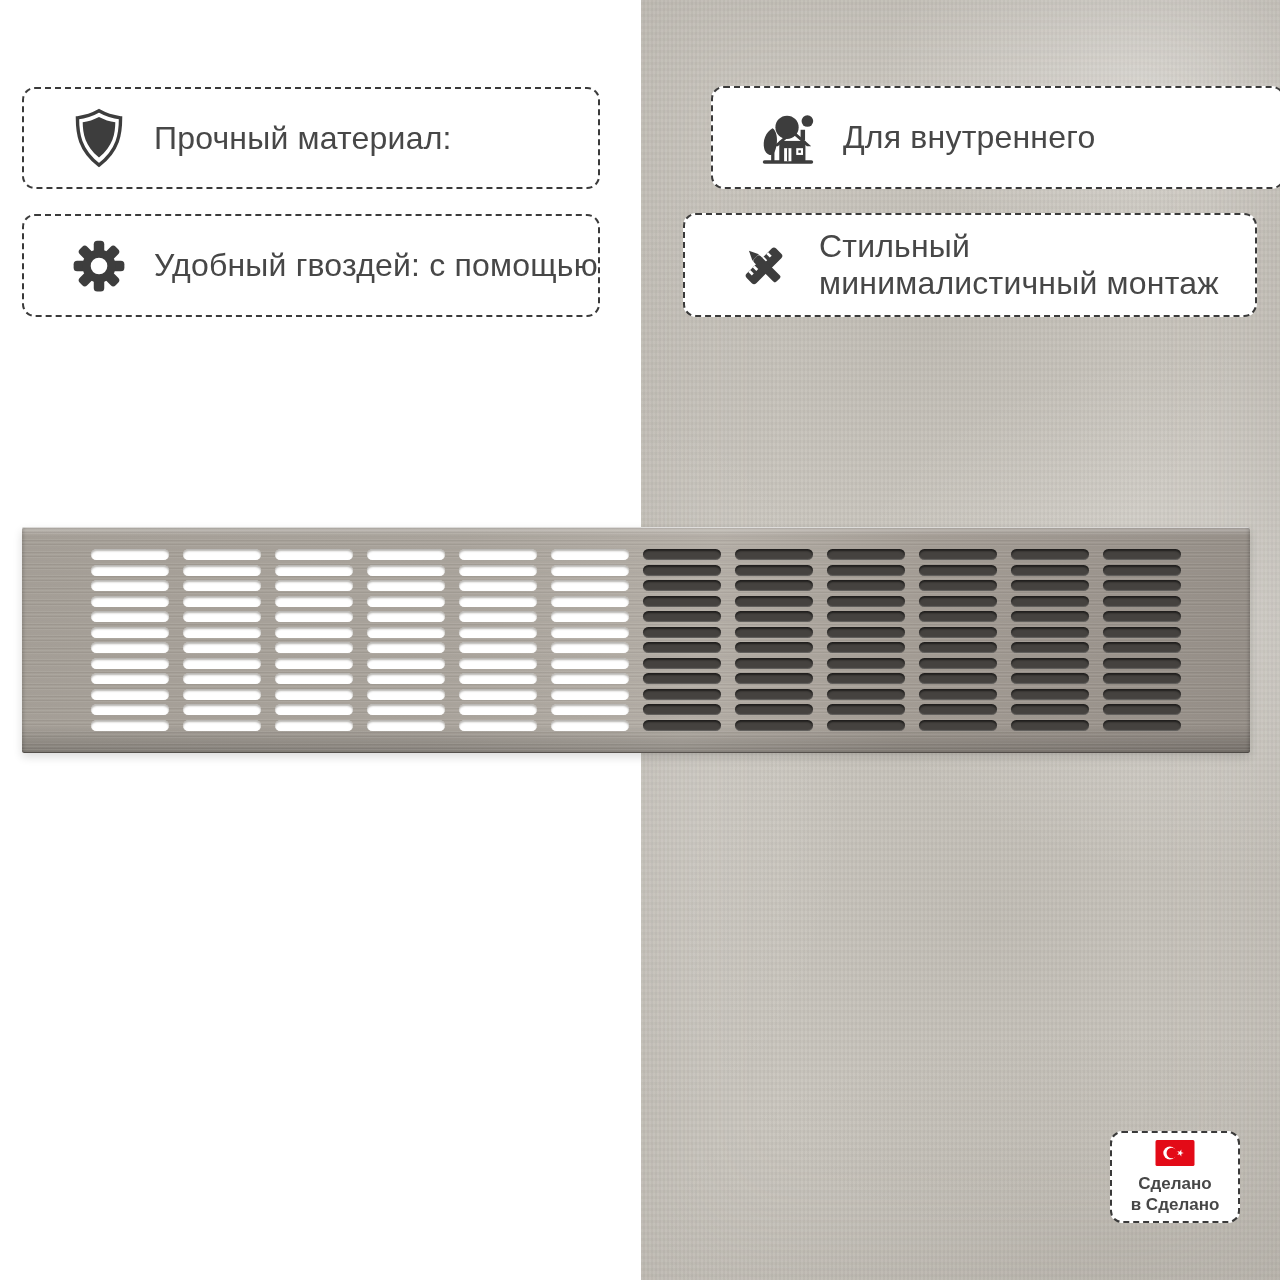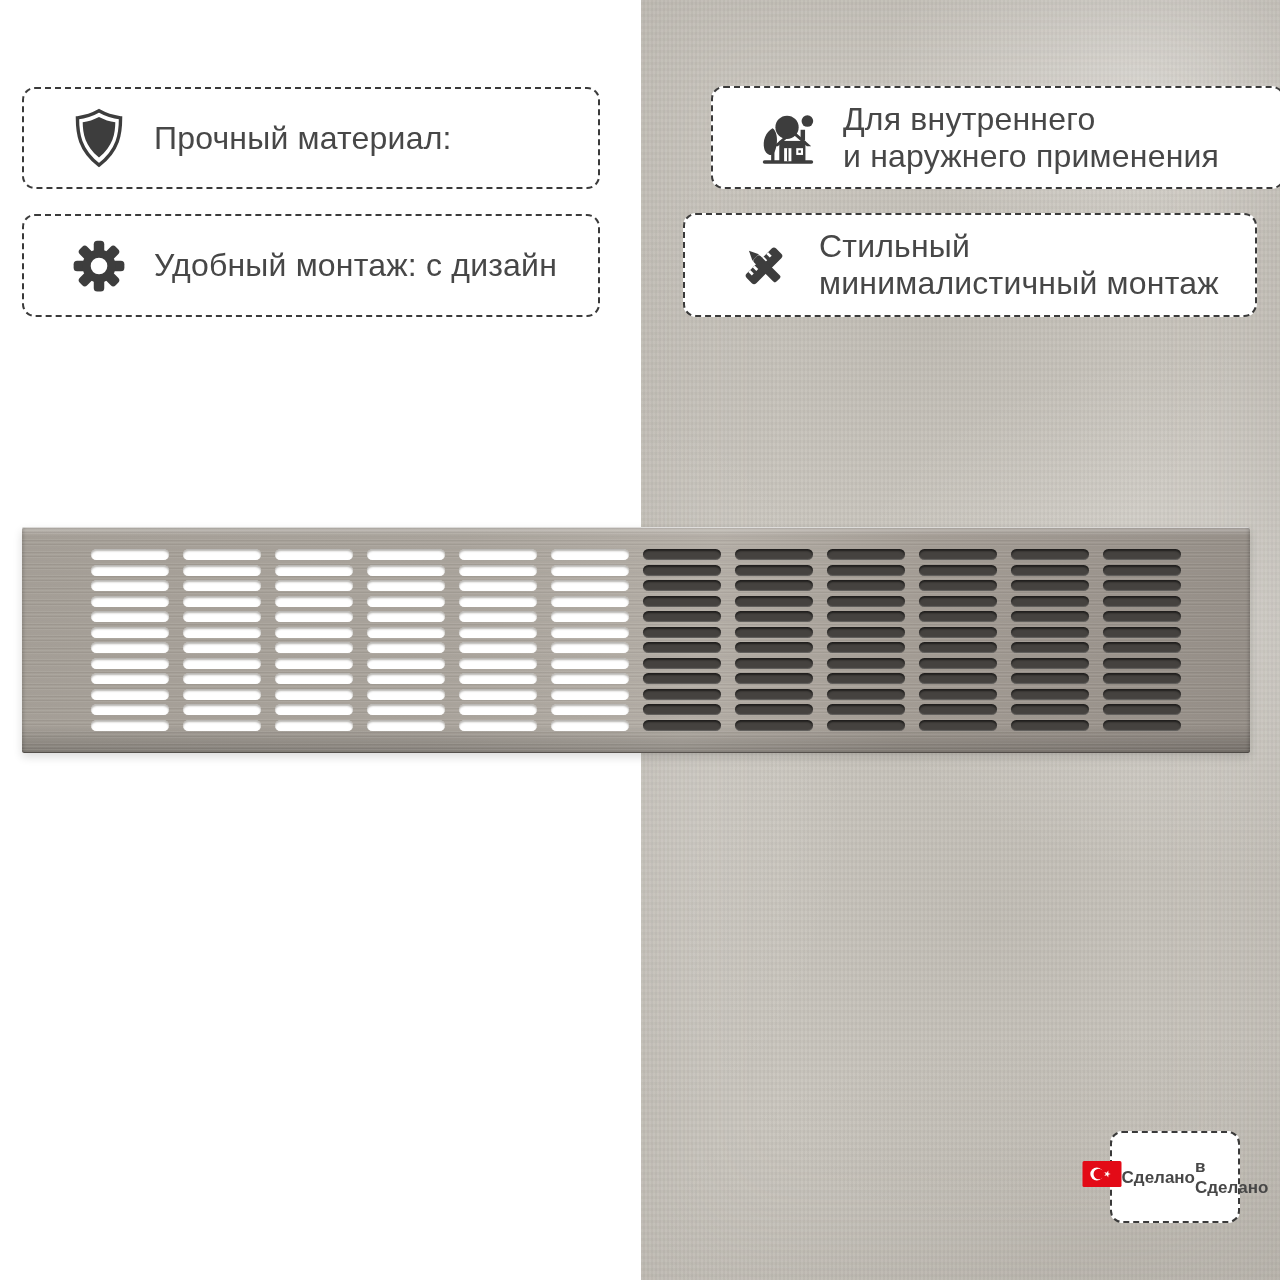--- a/index.html
+++ b/index.html
@@ -80,21 +80,21 @@
   .slot-dark{
     background:var(--slot-dark,#45423f);
     box-shadow:inset 0 2px 2px rgba(0,0,0,.55), inset 0 -1px 1px rgba(255,255,255,.18);
   }
 
   
   .badge{
     position:absolute;left:1110px;top:1131px;width:130px;height:92px;
     background:#fff;border:2px dashed #3a3a3a;border-radius:12px;
     box-sizing:border-box;
-    display:flex;flex-direction:row;align-items:center;justify-content:center;
+    display:flex;flex-direction:column;align-items:center;justify-content:center;
   }
   .badge .flag{margin-bottom:3px;}
   .badge .bl{
     color:var(--text,#474747);font-size:17px;font-weight:bold;line-height:21px;
   }
 </style>
 </head>
 <body>
 
 <div class="page">
@@ -124,21 +124,21 @@
           <rect x="-6" y="-29" width="12" height="18" rx="4" transform="rotate(180)"></rect>
           <rect x="-6" y="-29" width="12" height="18" rx="4" transform="rotate(225)"></rect>
           <rect x="-6" y="-29" width="12" height="18" rx="4" transform="rotate(270)"></rect>
           <rect x="-6" y="-29" width="12" height="18" rx="4" transform="rotate(315)"></rect>
           <circle r="19"></circle>
         </g>
         <circle cx="32" cy="32" r="9.5" fill="#ffffff"></circle>
       </svg>
     </span>
     <span class="txt">
-      <div>Удобный монтаж: с дизайн</div>
+      <div>Удобный гвоздей: с помощью</div>
     </span>
   </div>
 
   <div class="card" id="card3">
     <span class="icon-box">
       <svg viewBox="0 0 64 64" width="62" height="62">
         <g fill="var(--icon)">
           <circle cx="31" cy="21" r="12"></circle>
           <circle cx="52" cy="14.5" r="6"></circle>
           <path d="M16 22 C9 26 5.5 35 7.5 43 C9 49 15 51.5 17.5 47.5 C20.3 43 21.3 35.5 20.2 29.5 C19.6 25.8 18 23 16 22 Z"></path>
@@ -149,21 +149,20 @@
           <rect x="6" y="55" width="52" height="3.6" rx="1.8"></rect>
         </g>
         <rect x="28" y="42.5" width="7.5" height="13.5" fill="#ffffff"></rect>
         <rect x="31" y="42.5" width="1.5" height="13.5" fill="var(--icon)"></rect>
         <rect x="40.5" y="42.5" width="7" height="7" fill="#ffffff"></rect>
         <rect x="42.7" y="44.7" width="2.6" height="2.6" fill="var(--icon)"></rect>
       </svg>
     </span>
     <span class="txt">
       <div>Для внутреннего</div>
-      <div>и наружнего применения</div>
     </span>
   </div>
 
   <div class="card" id="card4">
     <span class="icon-box">
       <svg viewBox="0 0 64 64" width="58" height="58">
         <g fill="var(--icon)">
           <g transform="translate(32,33) rotate(-45)">
             <rect x="-23" y="-7.5" width="46" height="15" rx="3.5"></rect>
           </g>

